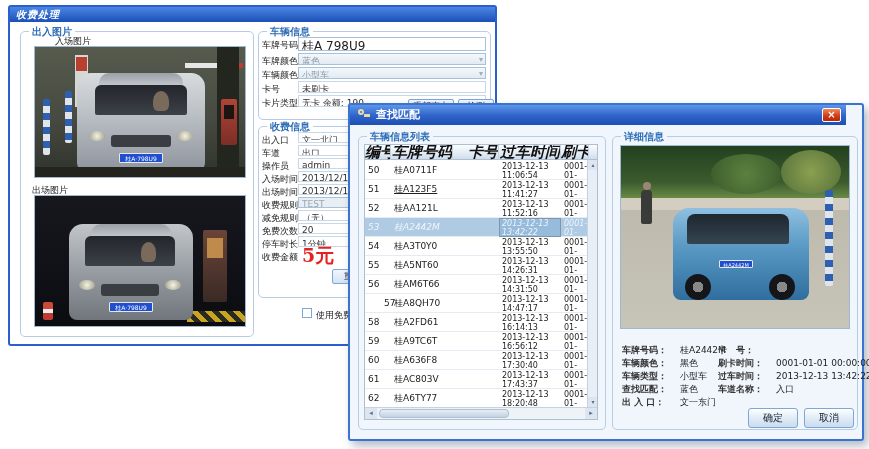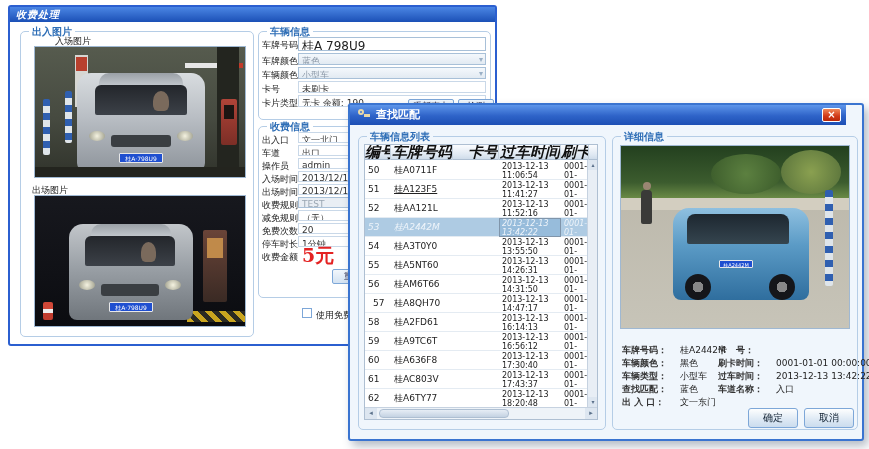--- a/index.html
+++ b/index.html
@@ -347,21 +347,21 @@
             <div class="td c " style="left: 88px; width: 46px;"></div>
             <div class="td c tdpass" style="left: 134px; width: 62px;">
               <span class="l2">2013-12-13</span>
               <span class="l2">14:31:50</span>
             </div>
             <div class="td c " style="left: 196px; width: 28px;">
               <span class="l2">0001-01-</span>
             </div>
           </div>
           <div class="trow" style="top: 133px;">
-            <div class="td c plate9" style="left: 5px; width: 26px;">57</div>
+            <div class="td c plate9" style="left: 16px; width: 26px;">57</div>
             <div class="td c plate9" style="left: 26px; width: 62px;">桂A8QH70</div>
             <div class="td c " style="left: 88px; width: 46px;"></div>
             <div class="td c tdpass" style="left: 134px; width: 62px;">
               <span class="l2">2013-12-13</span>
               <span class="l2">14:47:17</span>
             </div>
             <div class="td c " style="left: 196px; width: 28px;">
               <span class="l2">0001-01-</span>
             </div>
           </div>

